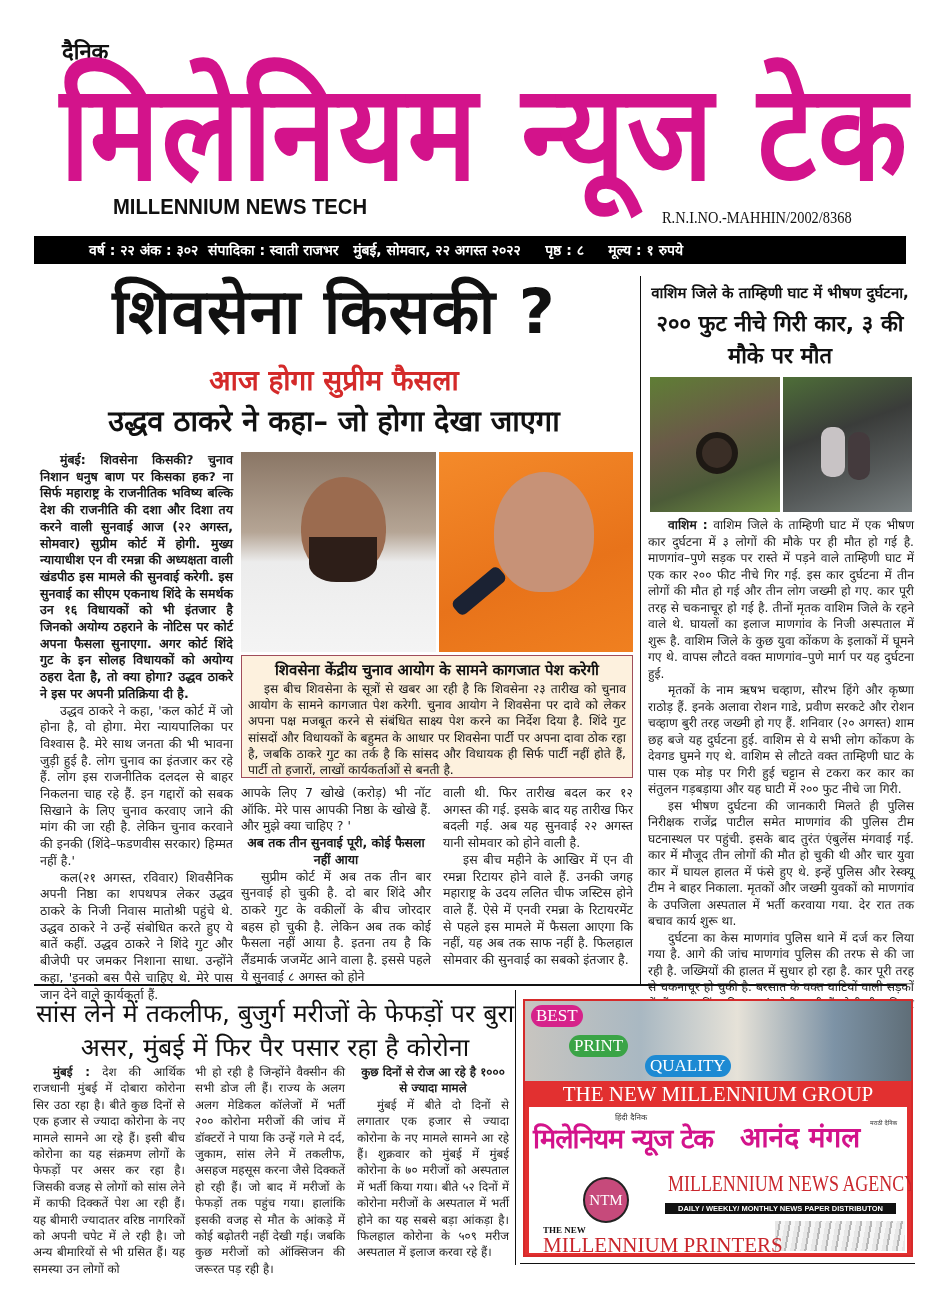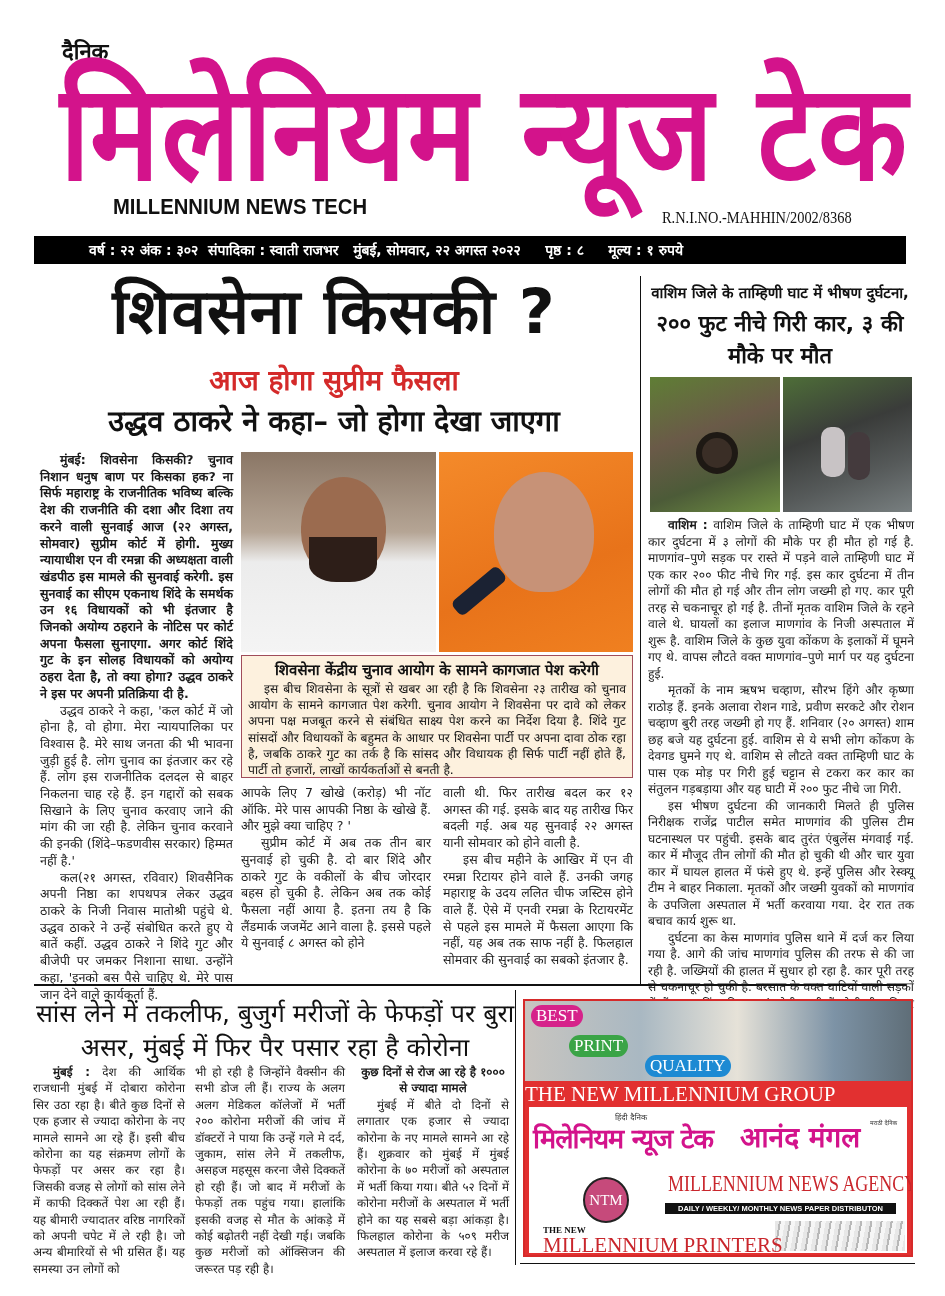--- a/index.html
+++ b/index.html
@@ -52,21 +52,21 @@
   .group .p2 { position: absolute; left: 65px; top: 55px; width: 22px; height: 48px; background: #443a3d; border-radius: 10px; }
 
   .corona-head { position: absolute; left: 30px; top: 997px; width: 490px; text-align: center; font-size: 25px; line-height: 34px; color: #111; }
 
   .ad { position: absolute; left: 523px; top: 999px; width: 390px; height: 258px; background: #e23030; border: 2px solid #d62a2a; overflow: hidden; }
   .ad-top { position: absolute; left: 0; top: 0; width: 386px; height: 80px; background: linear-gradient(90deg, #c8c5c0 0%, #a9b8c2 30%, #e6e2d8 55%, #7d93a6 80%, #5f6e78 100%); }
   .ad-tag { position: absolute; font-family: "Liberation Serif", serif; color: #fff; font-size: 17px; padding: 1px 5px; border-radius: 11px; }
   .ad-tag.best { left: 6px; top: 4px; background: #d6228a; }
   .ad-tag.print { left: 44px; top: 34px; background: #3aa446; }
   .ad-tag.quality { left: 120px; top: 54px; background: #1d8ad3; }
-  .ad-group { position: absolute; left: 0; top: 80px; width: 386px; height: 26px; text-align: left; font-family: "Liberation Serif", serif; font-size: 21px; color: #fff; line-height: 26px; }
+  .ad-group { position: absolute; left: 0; top: 80px; width: 386px; height: 26px; text-align: center; font-family: "Liberation Serif", serif; font-size: 21px; color: #fff; line-height: 26px; }
   .ad-white { position: absolute; left: 4px; top: 106px; width: 378px; height: 146px; background: #fff; }
   .ad-small { position: absolute; font-size: 8px; color: #333; }
   .ad-mnt { position: absolute; left: 8px; top: 118px; font-size: 27px; font-weight: bold; color: #d3138b; letter-spacing: -1px; }
   .ad-anand { position: absolute; left: 215px; top: 116px; font-size: 28px; font-weight: bold; color: #d3138b; }
   .ad-logo { position: absolute; left: 58px; top: 176px; width: 46px; height: 46px; border-radius: 50%; border: 2px solid #222; background: #c64a7b; color: #fff; font-family: "Liberation Serif", serif; font-size: 15px; text-align: center; line-height: 42px; }
   .ad-agency { position: absolute; left: 143px; top: 170px; font-family: "Liberation Serif", serif; font-size: 23px; color: #c9262c; transform: scaleX(0.78); transform-origin: left; white-space: nowrap; }
   .ad-dist { position: absolute; left: 140px; top: 202px; background: #111; color: #fff; font-family: "Liberation Sans", sans-serif; font-size: 7.5px; font-weight: bold; padding: 1px 13px; white-space: nowrap; }
   .ad-thenew { position: absolute; left: 18px; top: 224px; font-family: "Liberation Serif", serif; font-size: 9px; font-weight: bold; color: #111; }
   .ad-printers { position: absolute; left: 18px; top: 232px; font-family: "Liberation Serif", serif; font-size: 21px; color: #c9262c; white-space: nowrap; }
   .ad-paper { position: absolute; left: 250px; top: 220px; width: 130px; height: 30px; background: repeating-linear-gradient(100deg, #ddd 0 4px, #999 4px 6px, #f2f2f2 6px 10px); opacity: .7; }
@@ -104,20 +104,21 @@
     </div>
 </div>
 
 <div class="boxed">
   <h3>शिवसेना केंद्रीय चुनाव आयोग के सामने कागजात पेश करेगी</h3>
   <p>इस बीच शिवसेना के सूत्रों से खबर आ रही है कि शिवसेना २३ तारीख को चुनाव आयोग के सामने कागजात पेश करेगी. चुनाव आयोग ने शिवसेना पर दावे को लेकर अपना पक्ष मजबूत करने से संबंधित साक्ष्य पेश करने का निर्देश दिया है. शिंदे गुट सांसदों और विधायकों के बहुमत के आधार पर शिवसेना पार्टी पर अपना दावा ठोक रहा है, जबकि ठाकरे गुट का तर्क है कि सांसद और विधायक ही सिर्फ पार्टी नहीं होते हैं, पार्टी तो हजारों, लाखों कार्यकर्ताओं से बनती है.</p>
 </div>
 
 <div class="col" style="left:241px; top:785px; width:190px;">
   <p style="text-indent:0">आपके लिए 7 खोखे (करोड़) भी नॉट ऑकि. मेरे पास आपकी निष्ठा के खोखे हैं. और मुझे क्या चाहिए ? '</p>
+  <p class="subh">अब तक तीन सुनवाई पूरी, कोई फैसला नहीं आया</p>
   <p>सुप्रीम कोर्ट में अब तक तीन बार सुनवाई हो चुकी है. दो बार शिंदे और ठाकरे गुट के वकीलों के बीच जोरदार बहस हो चुकी है. लेकिन अब तक कोई फैसला नहीं आया है. इतना तय है कि लैंडमार्क जजमेंट आने वाला है. इससे पहले ये सुनवाई ८ अगस्त को होने</p>
 </div>
 
 <div class="col" style="left:443px; top:785px; width:190px;">
   <p style="text-indent:0">वाली थी. फिर तारीख बदल कर १२ अगस्त की गई. इसके बाद यह तारीख फिर बदली गई. अब यह सुनवाई २२ अगस्त यानी सोमवार को होने वाली है.</p>
   <p>इस बीच महीने के आखिर में एन वी रमन्ना रिटायर होने वाले हैं. उनकी जगह महाराष्ट्र के उदय ललित चीफ जस्टिस होने वाले हैं. ऐसे में एनवी रमन्ना के रिटायरमेंट से पहले इस मामले में फैसला आएगा कि नहीं, यह अब तक साफ नहीं है. फिलहाल सोमवार की सुनवाई का सबको इंतजार है.</p>
 </div>
 
 <div class="vdivider" style="left:640px; top:276px; height:708px;"></div>
 

